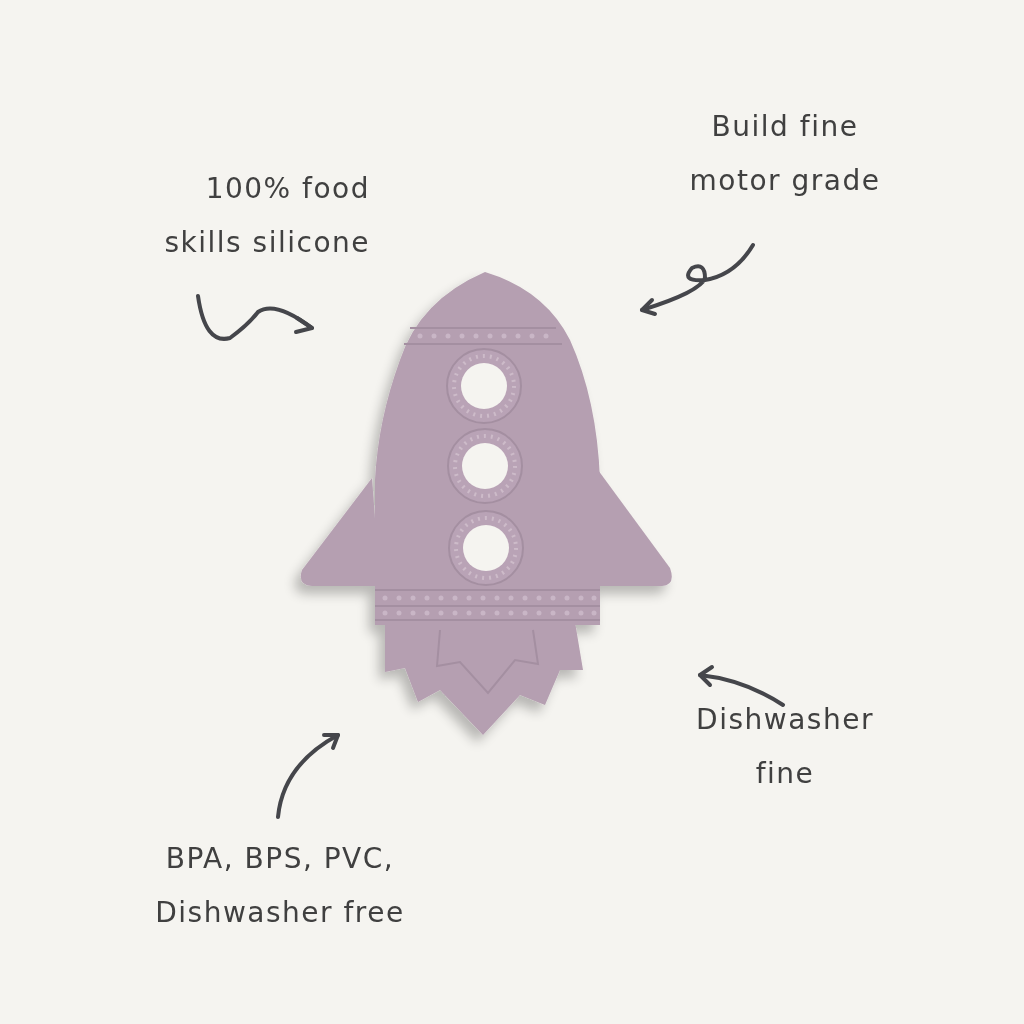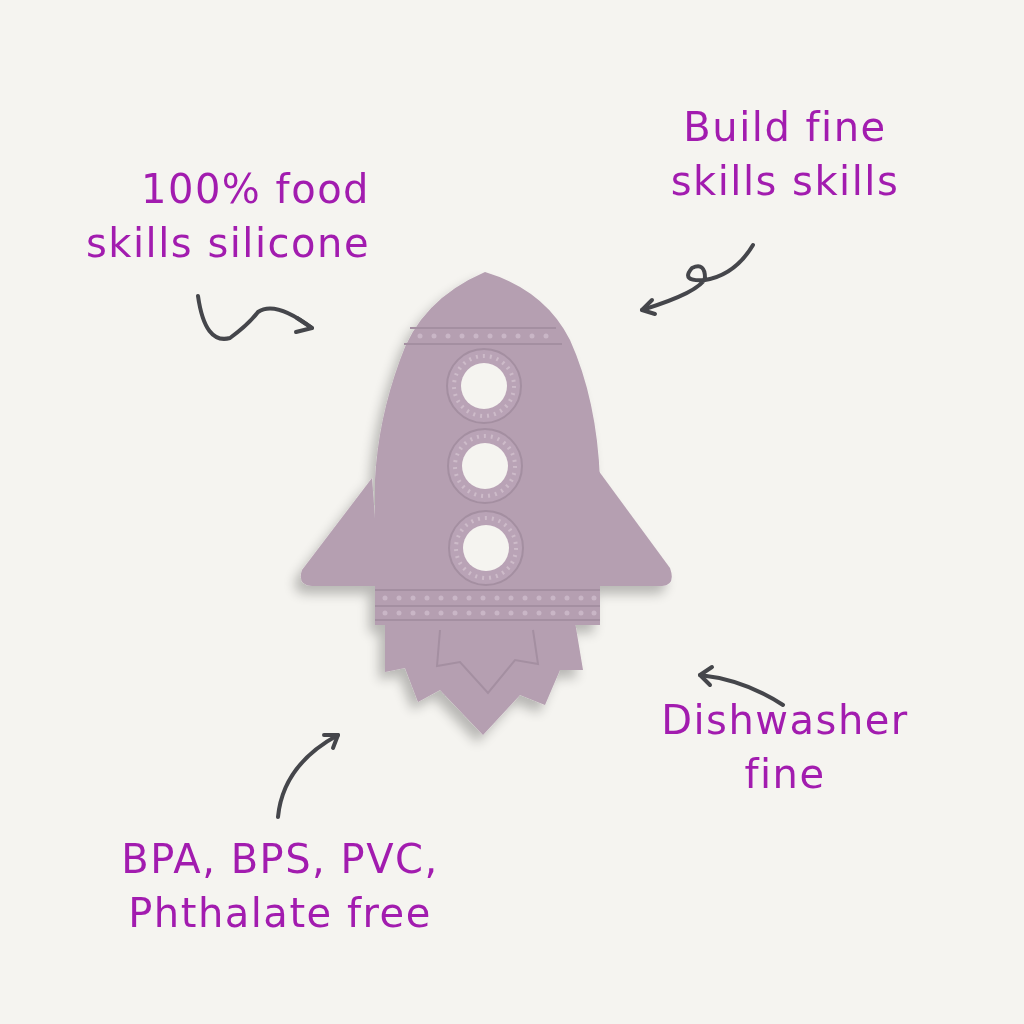--- a/index.html
+++ b/index.html
@@ -7,25 +7,25 @@
     width: 1024px; height: 1024px;
     background: #f5f4f0;
     position: relative;
     overflow: hidden;
     font-family: "DejaVu Sans", sans-serif;
     color: #45464b;
   }
   .label {
     position: absolute;
     text-align: center;
-    font-size: 40px;
+    font-size: 28px;
     line-height: 54px;
     letter-spacing: 1.5px;
     font-weight: normal;
-    color: #a21caf;
+    color: #404040;
   }
   .label span { display: block; white-space: nowrap; }
   #lbl-silicone { left: 50px; top: 162px; width: 320px; text-align: right; }
   #lbl-motor { left: 640px; top: 100px; width: 290px; }
   #lbl-dish { left: 640px; top: 693px; width: 290px; }
   #lbl-bpa { left: 90px; top: 832px; width: 380px; }
   svg.full { position: absolute; left: 0; top: 0; width: 1024px; height: 1024px; }
 </style>
 </head>
 <body>
@@ -135,22 +135,22 @@
     <path d="M324 735 L338 735 L333 748"></path>
   </g>
 </svg>
 
 <div class="label" id="lbl-silicone">
   <span>100% food</span>
   <span>skills silicone</span>
 </div>
 <div class="label" id="lbl-motor">
   <span>Build fine</span>
-  <span>skills skills</span>
+  <span>motor grade</span>
 </div>
 <div class="label" id="lbl-dish">
   <span>Dishwasher</span>
   <span>fine</span>
 </div>
 <div class="label" id="lbl-bpa">
   <span>BPA, BPS, PVC,</span>
-  <span>Phthalate free</span>
+  <span>Dishwasher free</span>
 </div>
 
 </body></html>

